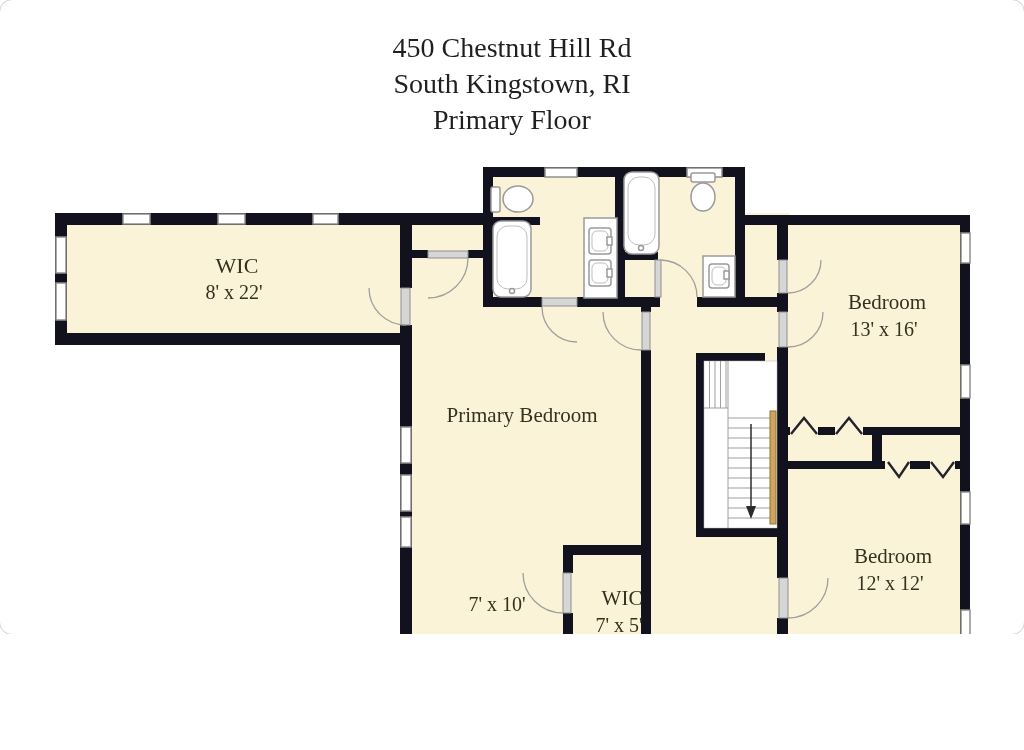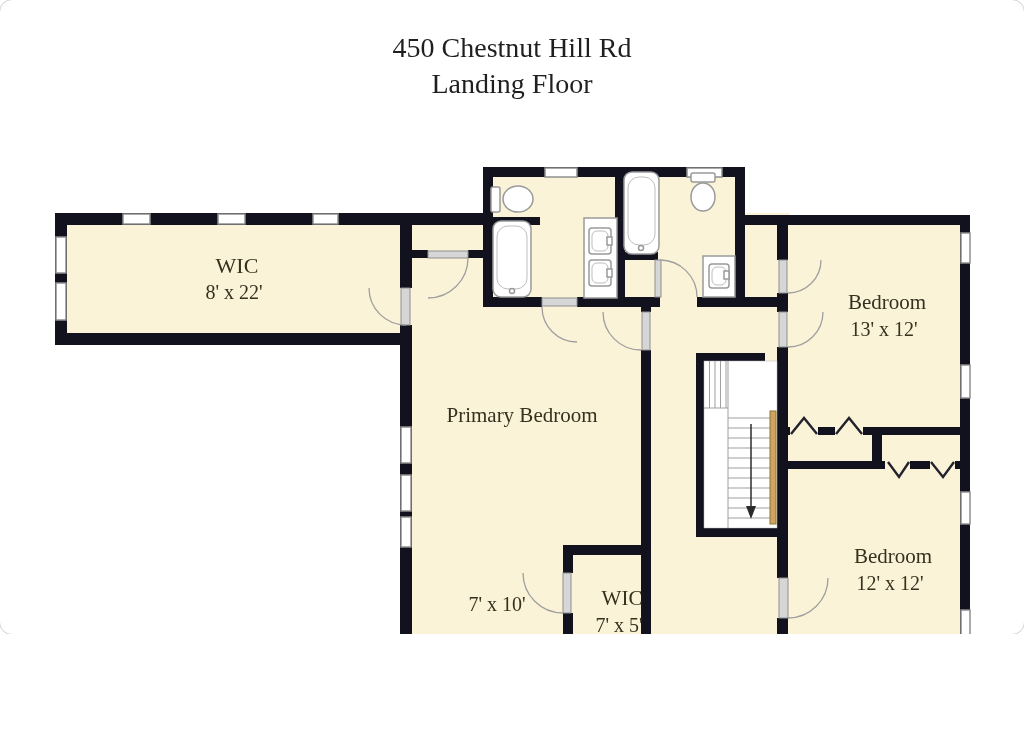--- a/index.html
+++ b/index.html
@@ -59,21 +59,22 @@
     font-size:4.6px;line-height:6.8px;color:#979797;text-align:justify;
   }
 </style>
 </head>
 <body>
 
 <div class="page">
 
   <div class="title">
     <div>450 Chestnut Hill Rd</div>
-    <div>Landing Floor</div>
+    <div>South Kingstown, RI</div>
+    <div>Primary Floor</div>
   </div>
 
   <svg class="plan-svg" width="1024" height="750" viewBox="0 0 1024 750">
 
     <g>
       <rect class="floor" x="55" y="213" width="357" height="132"></rect>
       <rect class="floor" x="483" y="167" width="262" height="140"></rect>
       <rect class="floor" x="400" y="213" width="390" height="457"></rect>
       <rect class="floor" x="740" y="215" width="230" height="452"></rect>
       <rect class="floor" x="428" y="660" width="49" height="46"></rect>
@@ -269,21 +270,21 @@
   </div>
   <div class="rlabel" style="left:485px;top:591px">
     <div class="rdims">7' x 10'</div>
   </div>
   <div class="rlabel" style="left:607px;top:585px">
     <div class="rname">WIC</div>
     <div class="rdims">7' x 5'</div>
   </div>
   <div class="rlabel" style="left:872px;top:289px">
     <div class="rname">Bedroom</div>
-    <div class="rdims">13' x 12'</div>
+    <div class="rdims">13' x 16'</div>
   </div>
   <div class="rlabel" style="left:878px;top:543px">
     <div class="rname">Bedroom</div>
     <div class="rdims">12' x 12'</div>
   </div>
 
   <div class="badge">
     <span class="badge-l">FLOOR</span>
     <span class="badge-sep"></span>
     <span class="badge-r">PLANS</span>

